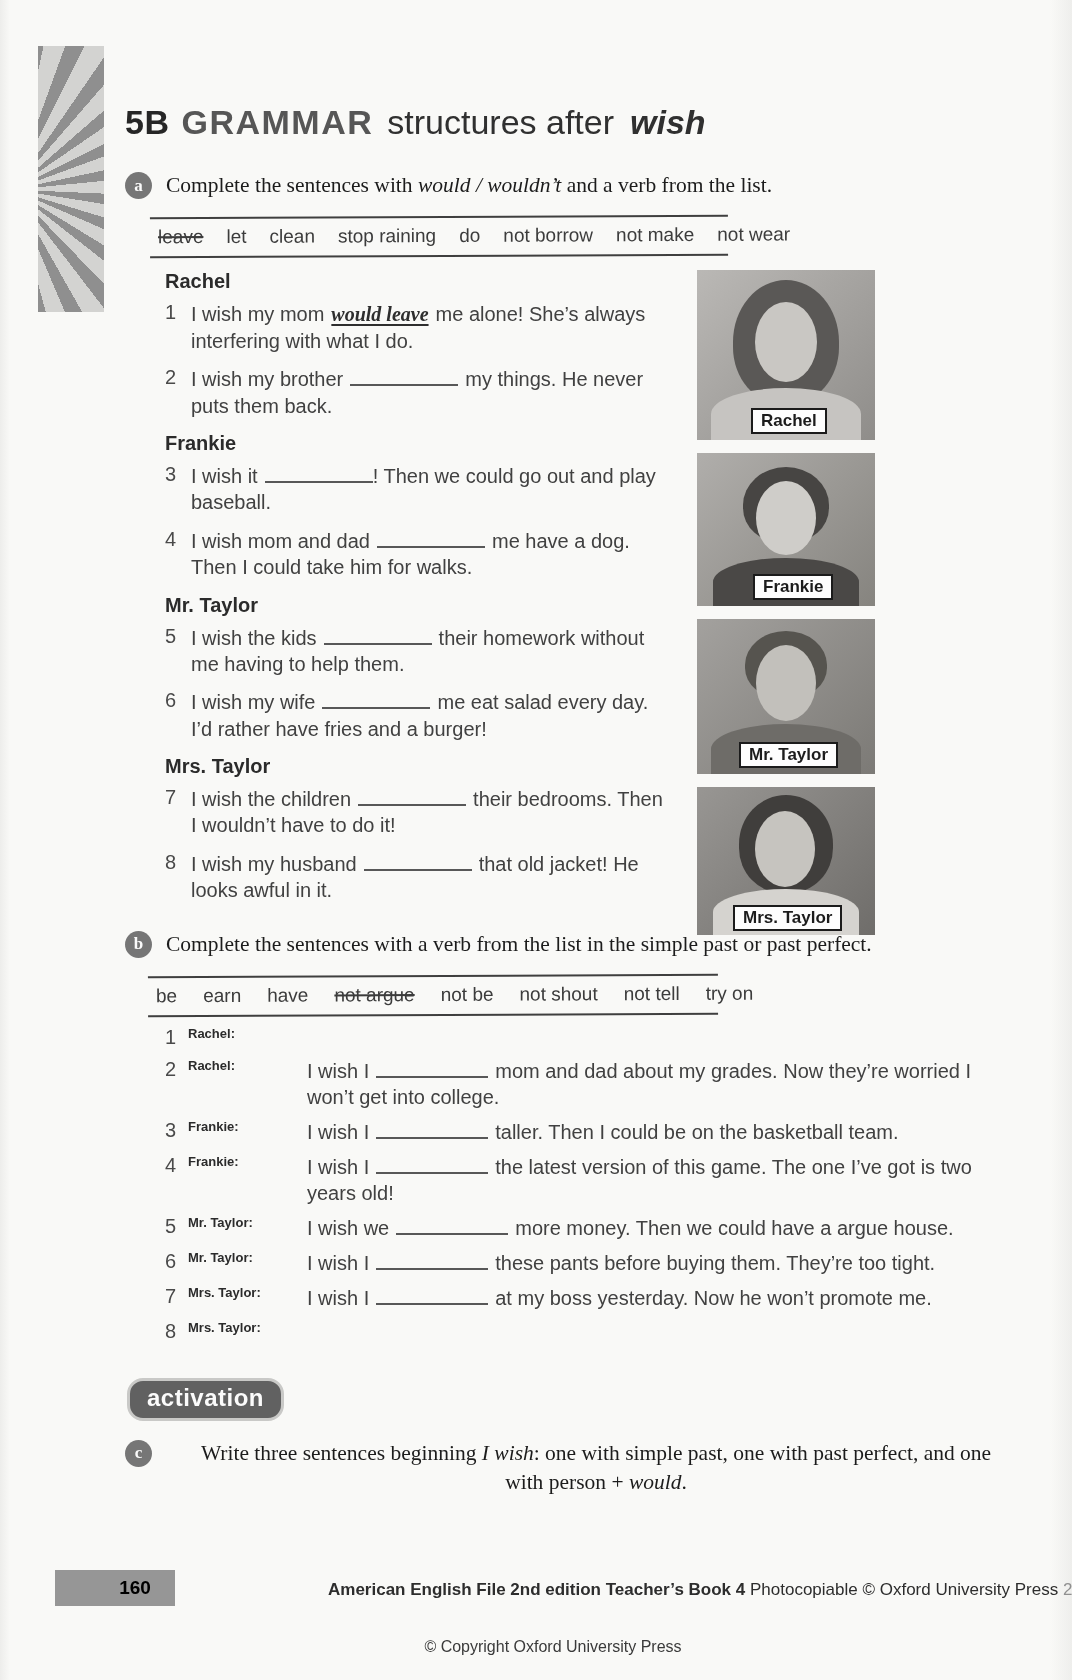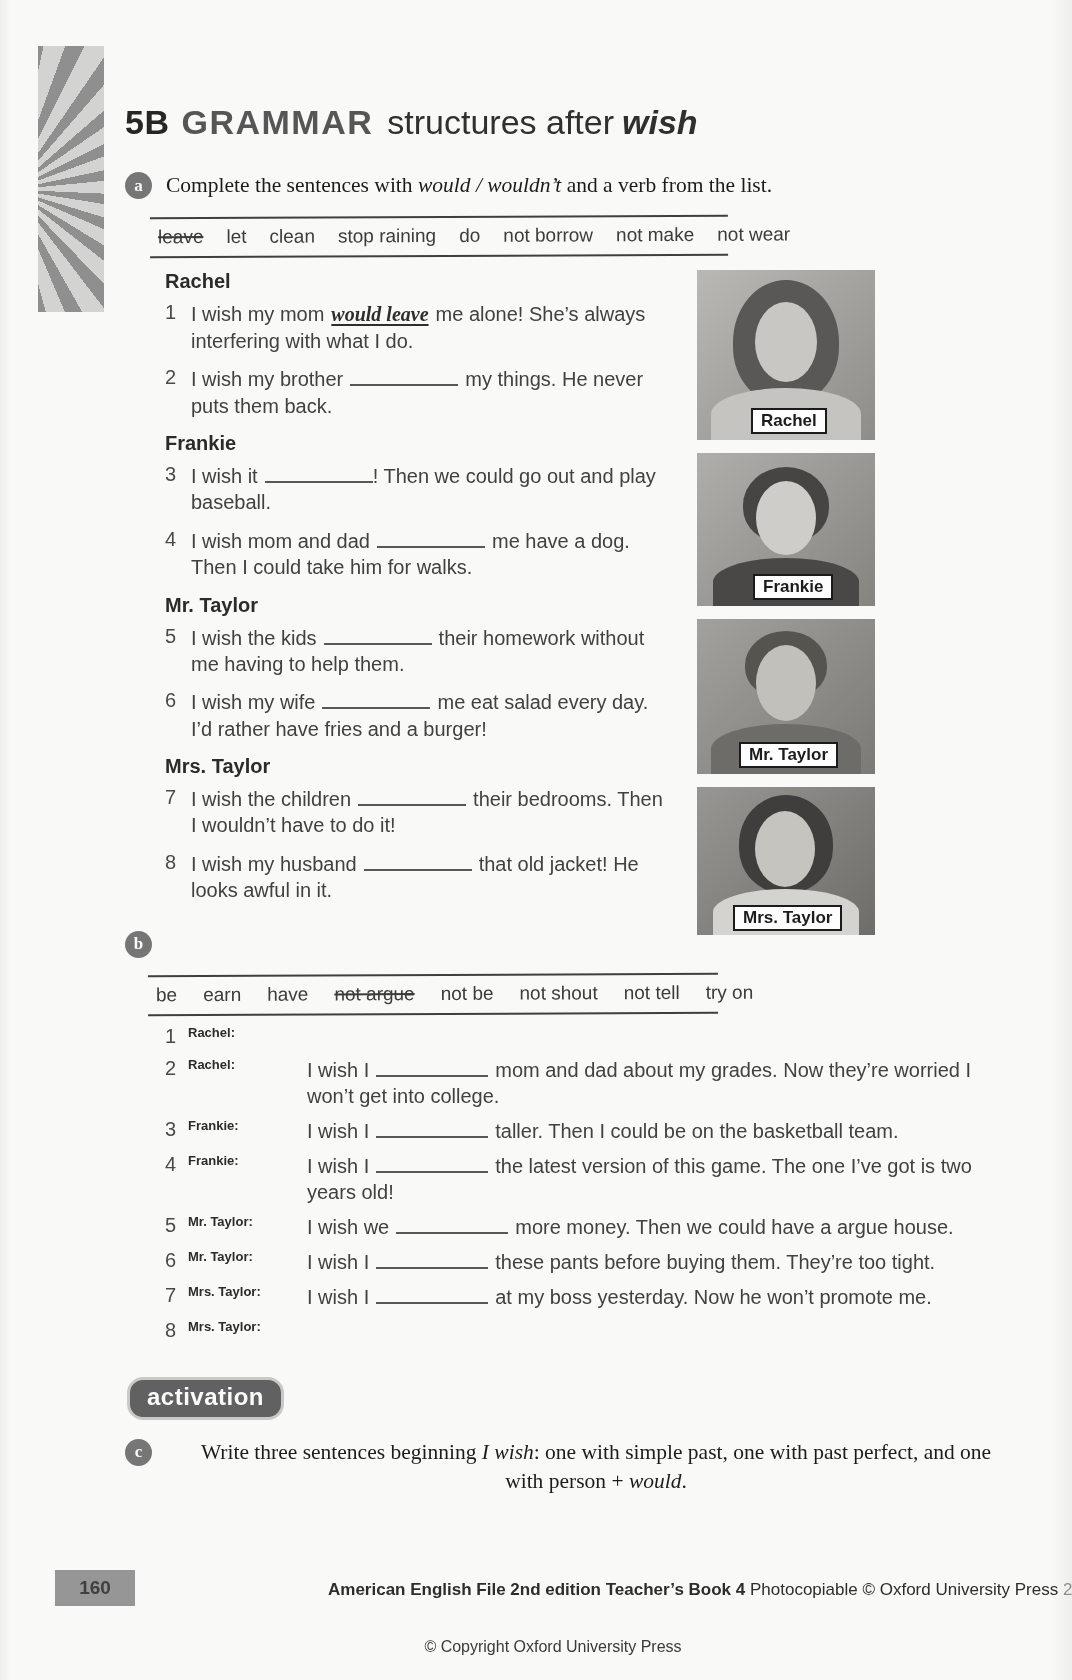--- a/index.html
+++ b/index.html
@@ -13,21 +13,21 @@
     position:absolute;left:38px;top:46px;width:66px;height:266px;
     background:#d3d3d1;
     background-image:repeating-conic-gradient(from 235deg at -38% 54%, #8f8f8f 0deg 6.5deg, #d3d3d1 6.5deg 14.5deg);
   }
   .content{position:absolute;left:125px;top:0;width:947px;}
   
   .title{margin:104px 0 0 0;font-size:34px;line-height:1.1;white-space:nowrap;}
   .t-unit{font-weight:800;color:#262626;letter-spacing:.5px;}
   .t-section{font-weight:800;color:#565656;letter-spacing:1.5px;margin-left:12px;text-align:center;}
   .t-rest{font-weight:400;color:#303030;margin-left:14px;}
-  .t-italic{font-style:italic;color:#303030;margin-left:8px;}
+  .t-italic{font-style:italic;color:#303030;margin-left:16px;}
   
   .ex-head{display:flex;align-items:flex-start;margin-top:30px;}
   .badge{
     flex:0 0 auto;width:27px;height:27px;border-radius:50%;background:#767676;color:#fbfbfb;
     display:flex;align-items:center;justify-content:center;
     font-family:"Liberation Serif",serif;font-weight:700;font-size:17px;margin-top:1px;
   }
   .instruction{
     margin:0 0 0 14px;font-family:"Liberation Serif",serif;font-size:21.5px;color:#1c1c1c;line-height:1.35;
   }
@@ -99,21 +99,21 @@
   .activation-pill{
     display:inline-block;margin:26px 0 0 2px;background:#616161;color:#fbfbfb;
     border:3px solid #c9c9c7;border-radius:16px;font-size:24px;font-weight:800;
     padding:3px 17px 6px 17px;letter-spacing:.5px;
   }
   .ex-c-head{margin-top:18px;}
   .ex-c-head .instruction{width:860px;text-align:center;}
   
   .page-num{
     position:absolute;left:55px;top:1570px;width:80px;height:36px;background:#969696;
-    color:#404040;font-size:19px;font-weight:700;display:flex;align-items:center;justify-content:center;
+    color:#000000;font-size:19px;font-weight:700;display:flex;align-items:center;justify-content:center;padding-left:40px;
   }
   .credit{position:absolute;left:328px;top:1580px;font-size:17px;white-space:nowrap;color:#2d2d2d;}
   .credit .c-bold{font-weight:700;}
   .credit .c-year{color:#8f8f8f;}
   .copyright{position:absolute;left:0;right:0;top:1638px;text-align:center;font-size:16px;color:#3a3a3a;padding-left:34px;}
 </style>
 </head>
 <body>
 
 <div class="page">
@@ -178,20 +178,21 @@
       </div>
       <div class="item">
         <span class="num">8</span>
         <div class="itext"><span>I wish my husband</span><span class="blank"></span><span>that old jacket! He</span><span class="line2">looks awful in it.</span></div>
       </div>
     </div>
 
     
     <div class="ex-head ex-b-head">
       <span class="badge">b</span>
+      <p class="instruction">Complete the sentences with a verb from the list in the simple past or past perfect.</p>
     </div>
 
     <div class="word-list list-b">
       <span class="w">be</span>
       <span class="w">earn</span>
       <span class="w">have</span>
       <span class="w struck">not argue</span>
       <span class="w">not be</span>
       <span class="w">not shout</span>
       <span class="w">not tell</span>

